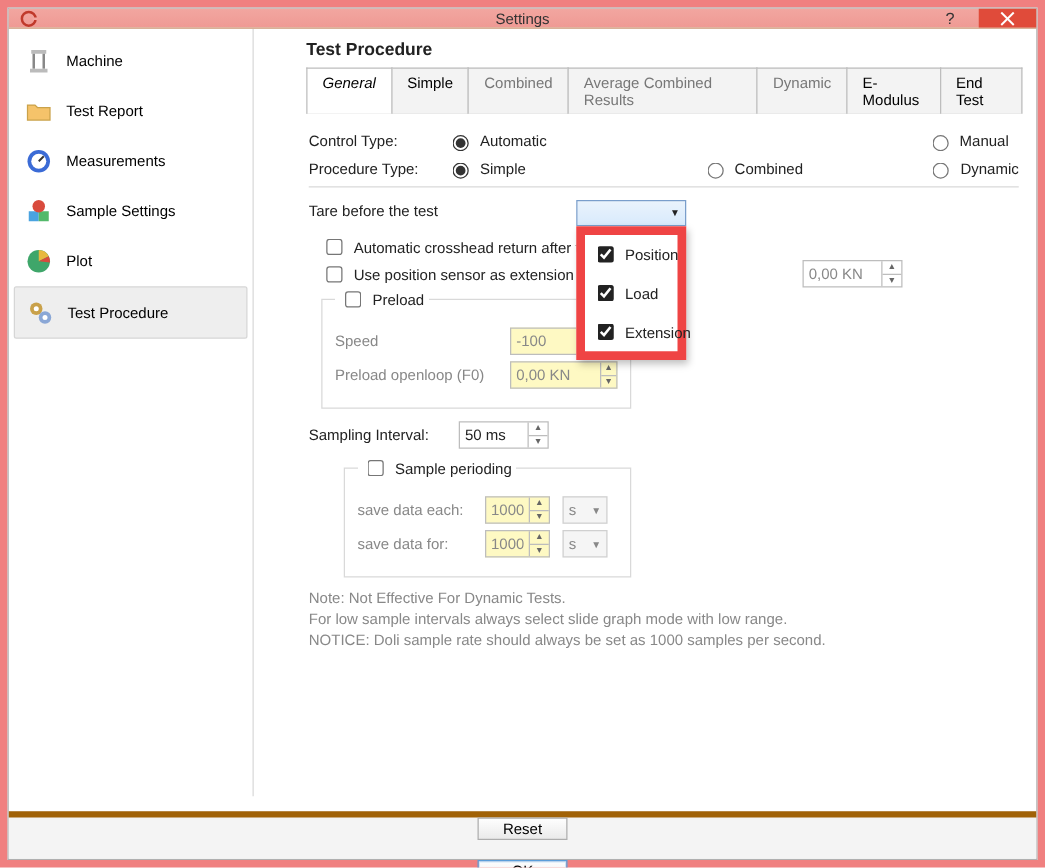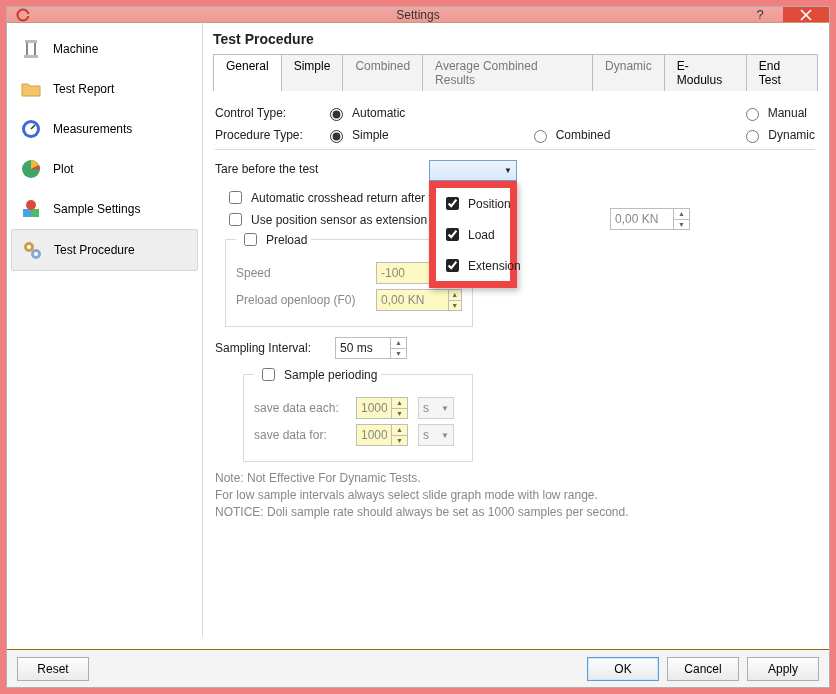--- a/index.html
+++ b/index.html
@@ -5,30 +5,30 @@
   * { box-sizing: border-box; font-family: "Segoe UI", Tahoma, sans-serif; font-size: 12px; }
   body { margin:0; background:#f08080; width:836px; height:694px; padding:6px; }
   .window { width:824px; height:682px; background:#fff; border:1px solid #b0b0b0; position:relative; }
   .titlebar { height:16px; background:linear-gradient(#f2a6a0,#ef9a94); display:flex; align-items:center; border-bottom:1px solid #cfa; border-bottom-color:#c97; position:relative; }
   .titlebar .app-icon { width:16px; height:16px; margin:0 8px; color:#c0392b; font-weight:bold; display:flex; align-items:center; justify-content:center; }
   .titlebar .title { position:absolute; left:0; right:0; text-align:center; color:#333; pointer-events:none; }
   .titlebar .win-buttons { margin-left:auto; display:flex; height:100%; }
   .titlebar .win-btn { width:46px; display:flex; align-items:center; justify-content:center; color:#333; }
   .titlebar .win-btn.close { background:#e04b3a; color:#fff; }
   .titlebar .win-btn.close svg line { stroke:#fff; }
-  .content { display:flex; height:614px; }
+  .content { display:flex; height:614px;gap:32px; }
   .sidebar { width:196px; border-right:1px solid #d9d9d9; padding:6px 4px; }
   .nav-item { display:flex; align-items:center; gap:10px; padding:8px 8px; border-radius:2px; cursor:pointer; }
   .nav-item.selected { background:#eee; border:1px solid #d6d6d6; }
   .nav-item .nav-ico { width:24px; height:24px; display:flex; align-items:center; justify-content:center; }
   .main { flex:1; padding:6px 12px 6px 10px; display:flex; flex-direction:column; }
   .main h2 { font-size:14px; font-weight:600; margin:2px 0 6px; color:#222; }
   .tabstrip { display:flex; border-bottom:1px solid #bdbdbd; }
   .tab { padding:4px 12px; border:1px solid #bdbdbd; border-bottom:none; background:#f3f3f3; color:#777; margin-right:-1px; position:relative; top:1px; cursor:pointer;}
-  .tab.active { background:#fff; color:#000; z-index:2; }
+  .tab.active { background:#fff; color:#000; z-index:2;font-style:italic; }
   .tab.enabled { color:#000; }
   .form { padding:8px 2px 2px; color:#222; position:relative; }
   .row { display:flex; align-items:center; margin:6px 0; }
   .lbl { width:110px; }
   .radio { display:inline-flex; align-items:center; gap:6px; margin-right:30px; }
   .radio input { accent-color:#333; }
   .sep { border-bottom:1px solid #d9d9d9; margin:6px 0 10px; }
   .chk { display:inline-flex; align-items:center; gap:6px; }
   fieldset.groupbox { border:1px solid #d9d9d9; margin:6px 0; padding:8px 10px 10px; width:248px; }
   fieldset.groupbox legend { padding:0 4px; }
@@ -51,21 +51,21 @@
 
   .right-spinner-wrap { position:absolute; left:395px; top:48px; }
   .right-spinner-wrap .spinner { background:#fff; }
   .right-spinner-wrap .spinner input { width:62px; color:#888; }
 
   .tare-area { position:relative; height:110px; margin-top:2px; }
   .tare-lbl { position:absolute; left:0; top:2px; }
   .chk-auto { position:absolute; left:10px; top:28px; }
   .chk-ext { position:absolute; left:10px; top:50px; }
 
-  .footer { position:absolute; left:0; right:0; bottom:0; height:38px; border-top:1px solid #a16207; background:#f4f4f4; display:flex; align-items:center; padding:0 10px; gap:8px; }
+  .footer { position:absolute; left:0; right:0; bottom:0; height:38px; border-top:5px solid #a16207; background:#f4f4f4; display:flex; align-items:center; padding:0 10px; gap:8px;flex-direction:column; }
   .footer .spacer { flex:1; }
   .btn { min-width:72px; height:24px; border:1px solid #adadad; background:linear-gradient(#fefefe,#eaeaea); cursor:pointer; }
   .btn.primary { border-color:#5b9dd9; box-shadow:0 0 0 1px #cfe6f7 inset; }
 </style>
 </head>
 <body>
 
 <div class="window">
   <div class="titlebar">
     <div class="app-icon">
@@ -115,36 +115,36 @@
               <circle cx="12" cy="12" r="9" fill="#3b6bd6"></circle>
               <circle cx="12" cy="12" r="6" fill="#fff"></circle>
               <line x1="12" y1="12" x2="16" y2="8" stroke="#333" stroke-width="1.5"></line>
             </svg>
           </span>
         <span>Measurements</span>
       </div>
       <div class="nav-item">
         <span class="nav-ico">
             <svg width="24" height="24">
+              <rect x="4" y="12" width="8" height="8" fill="#4aa3e0"></rect>
+              <rect x="12" y="12" width="8" height="8" fill="#53b96a"></rect>
+              <circle cx="12" cy="8" r="5" fill="#d94b3d"></circle>
+            </svg>
+          </span>
+        <span>Sample Settings</span>
+      </div>
+      <div class="nav-item">
+        <span class="nav-ico">
+            <svg width="24" height="24">
               <circle cx="12" cy="12" r="9" fill="#3fa66a"></circle>
               <path d="M12 12 L12 3 A9 9 0 0 1 20 8 z" fill="#e8b93e"></path>
               <path d="M12 12 L20 8 A9 9 0 0 1 21 13 z" fill="#d94b3d"></path>
             </svg>
           </span>
         <span>Plot</span>
-      </div>
-      <div class="nav-item">
-        <span class="nav-ico">
-            <svg width="24" height="24">
-              <rect x="4" y="12" width="8" height="8" fill="#4aa3e0"></rect>
-              <rect x="12" y="12" width="8" height="8" fill="#53b96a"></rect>
-              <circle cx="12" cy="8" r="5" fill="#d94b3d"></circle>
-            </svg>
-          </span>
-        <span>Sample Settings</span>
       </div>
       <div class="nav-item selected">
         <span class="nav-ico">
             <svg width="24" height="24">
               <circle cx="9" cy="9" r="5" fill="#c9a14a"></circle>
               <circle cx="9" cy="9" r="2" fill="#fff"></circle>
               <circle cx="16" cy="16" r="5" fill="#8aa7d6"></circle>
               <circle cx="16" cy="16" r="2" fill="#fff"></circle>
             </svg>
           </span>

